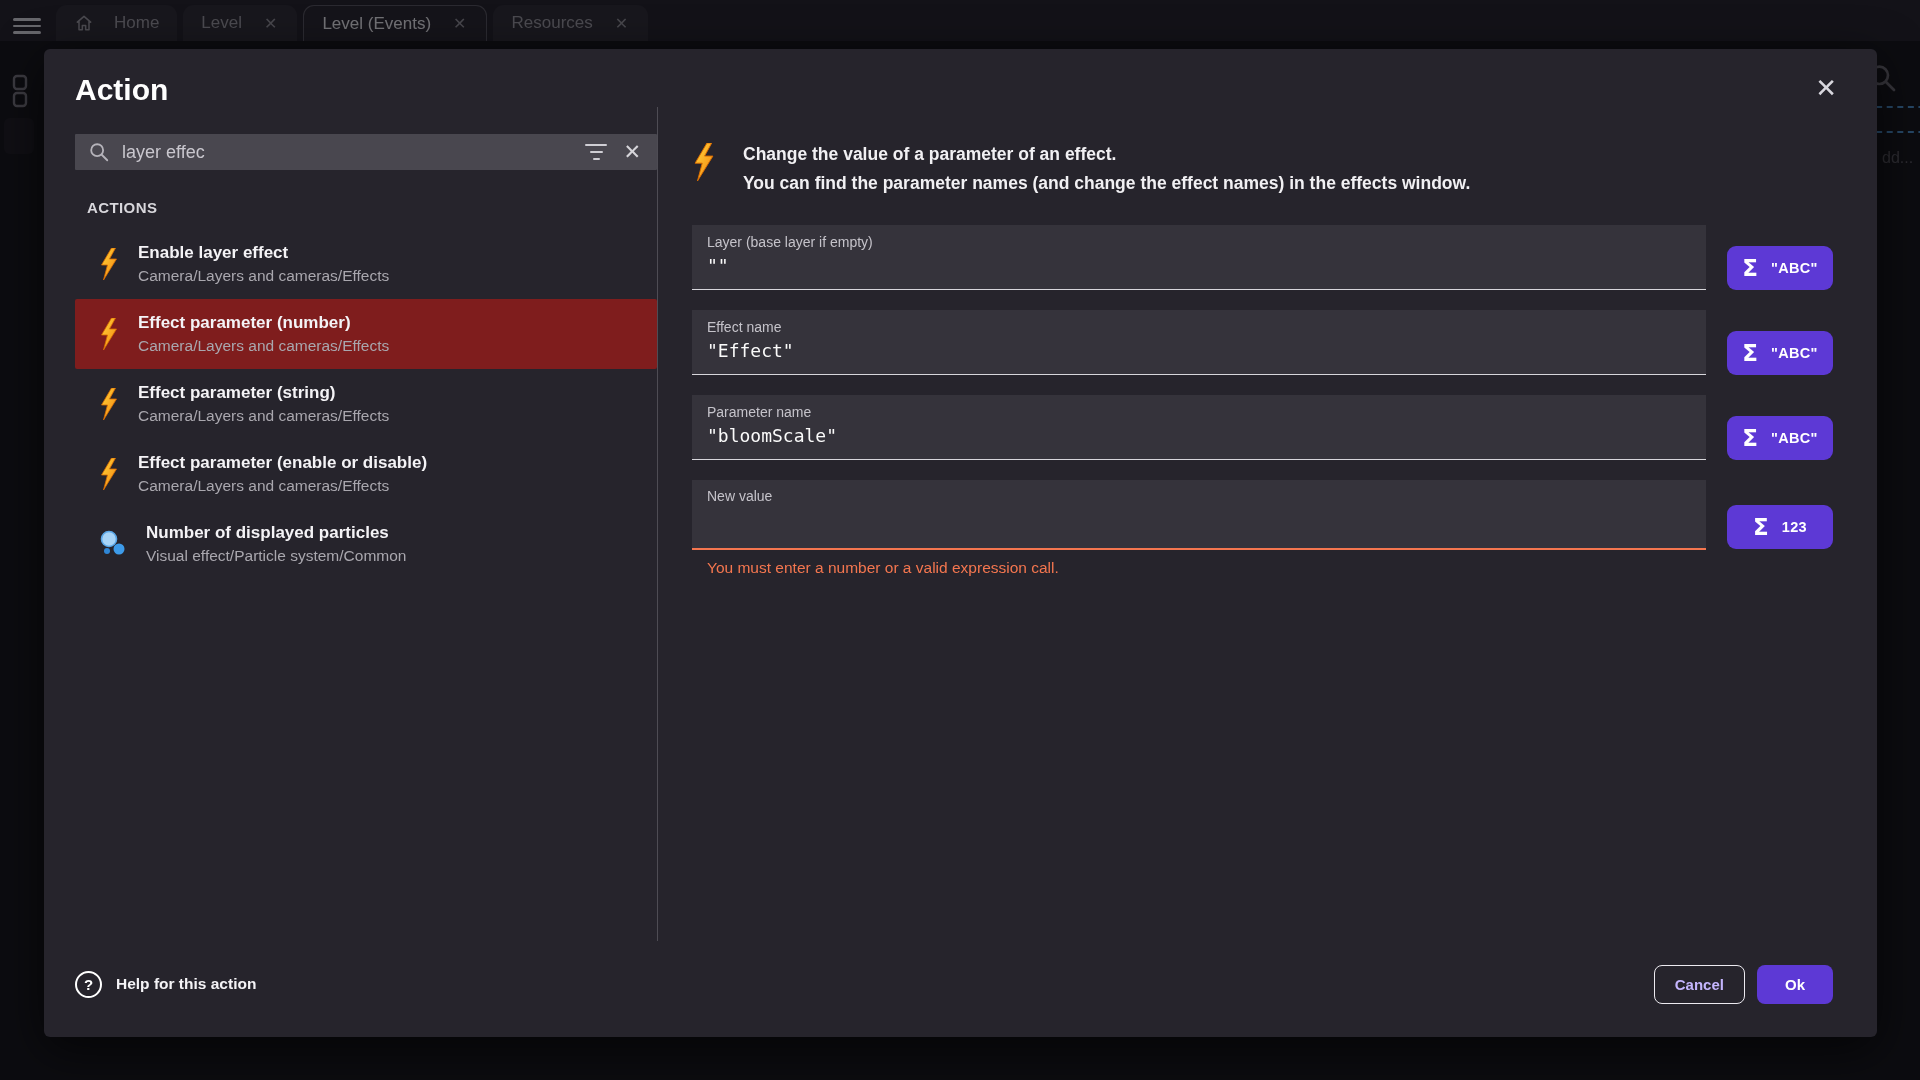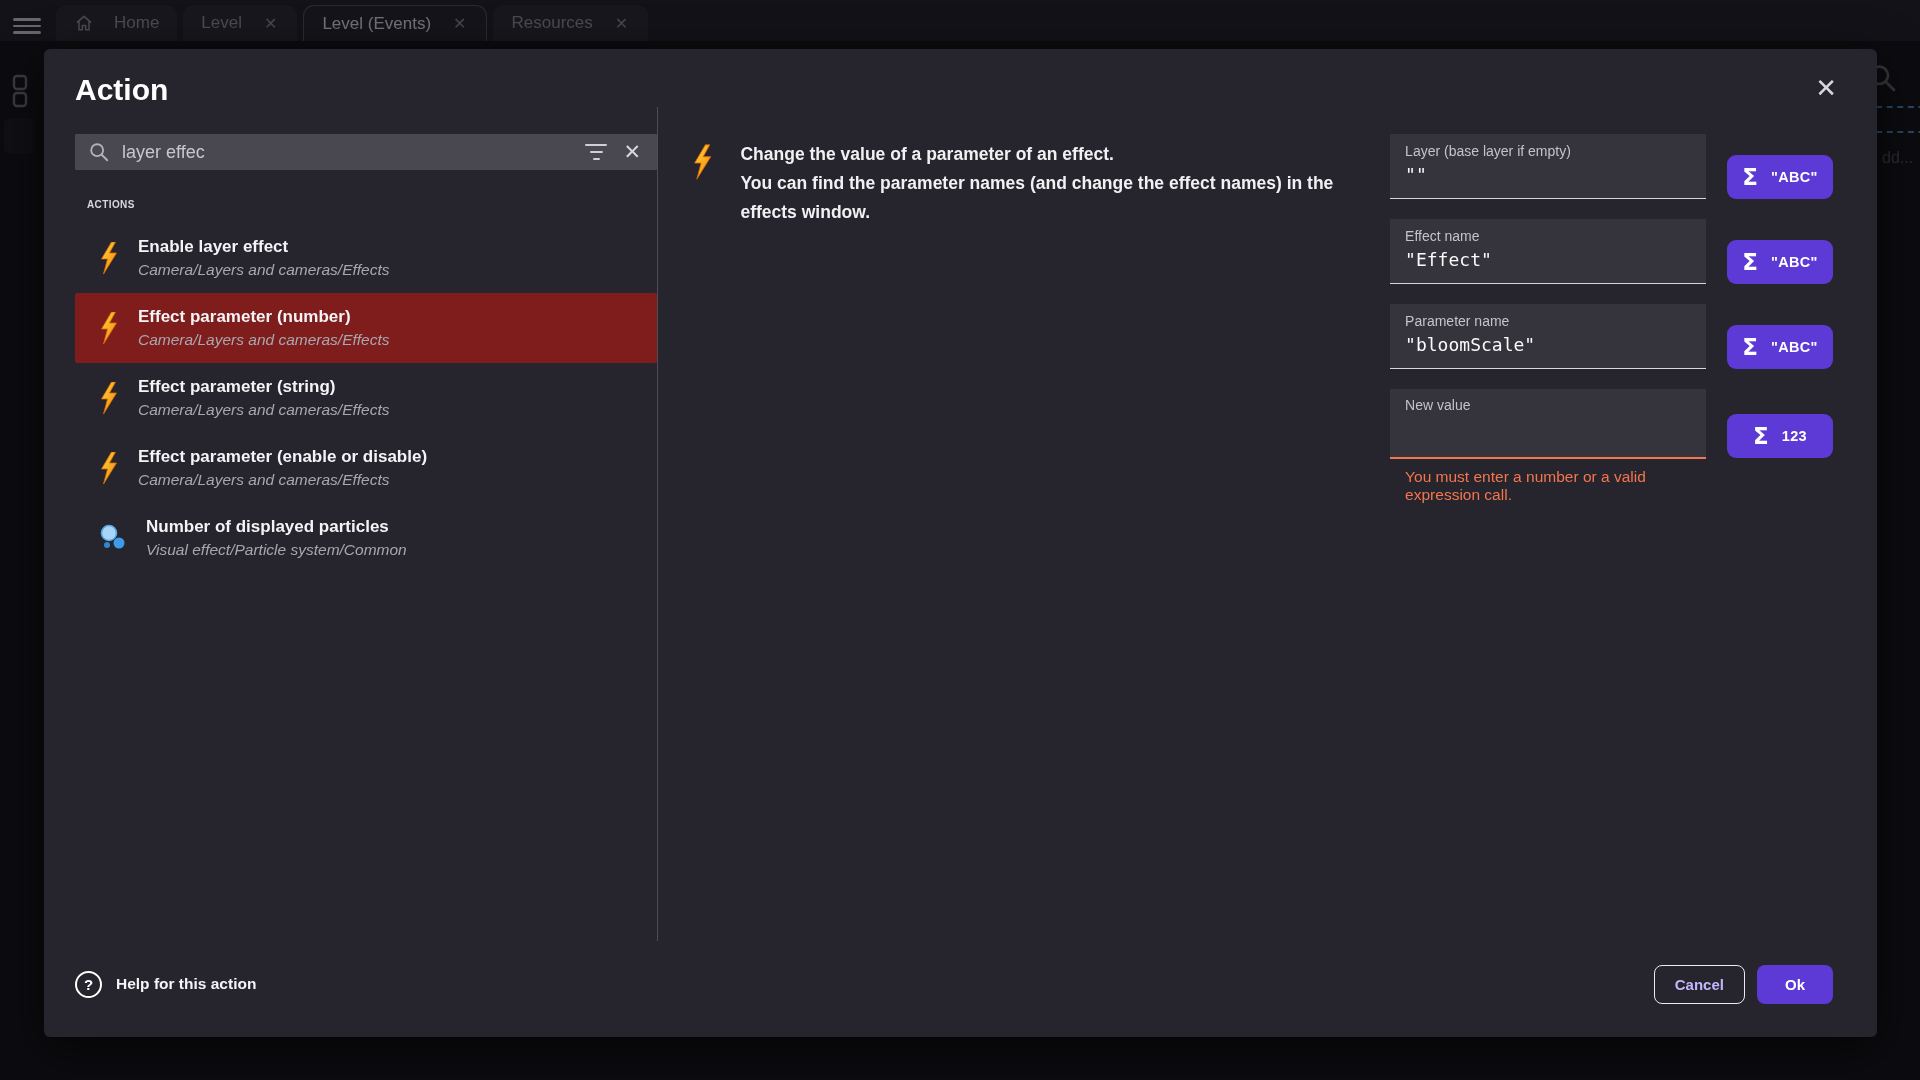--- a/index.html
+++ b/index.html
@@ -43,28 +43,28 @@
 
   .dialog-body { flex:1; display:flex; min-height:0; }
   .left-col { width:614px; padding-left:31px; border-right:1px solid #4e4c54; display:flex; flex-direction:column; }
   .search-bar { margin-top:27px; height:36px; background:#49474f; border-radius:1px; display:flex; align-items:center; padding:0 13px; gap:12px; }
   .search-bar input { flex:1; background:transparent; border:none; outline:none; color:#c9c7ce; font-size:18px; font-family:"Liberation Sans", sans-serif; }
   .filter-ic { width:24px; height:18px; display:flex; flex-direction:column; justify-content:space-between; align-items:center; cursor:pointer; padding:1px 0; }
   .filter-ic span { display:block; height:2.4px; background:#cfced4; border-radius:2px; }
   .filter-ic .f1{width:22px;} .filter-ic .f2{width:13px;} .filter-ic .f3{width:7px;}
   .search-clear { font-size:21px; color:#d6d5da; cursor:pointer; padding:0 3px; }
 
-  .section-label { margin:29px 0 0 12px; font-size:10px; font-weight:bold; letter-spacing:0.4px; color:#d8d7dc; }
+  .section-label { margin:29px 0 0 12px; font-size:15px; font-weight:bold; letter-spacing:0.4px; color:#d8d7dc; }
   .action-list { margin-top:13px; }
   .action-item { height:70px; display:flex; align-items:center; gap:19px; padding-left:24px; cursor:pointer; border-radius:2px; }
   .action-item.selected { background:#7f1d1d; }
   .ai-title { font-size:17px; font-weight:600; color:#f4f3f6; }
-  .ai-path { font-size:15.5px; color:#a9a7ae; margin-top:4px;font-style:italic; }
-
-  .right-col { flex:1; padding:0 44px 0 34px; display:flex; flex-direction:row; }
+  .ai-path { font-size:15.5px; color:#a9a7ae; margin-top:4px; }
+
+  .right-col { flex:1; padding:0 44px 0 34px; display:flex; flex-direction:column; }
   .desc-row { margin-top:33px; display:flex; gap:27px; }
   .desc-text { font-size:17.5px; font-weight:600; color:#f1f0f3; line-height:29px; }
 
   .fields { margin-top:27px; }
   .field-row { display:flex; align-items:flex-end; margin-top:20px; }
   .field-row.first { margin-top:0; }
   .field-row.error-row { align-items:flex-start; }
   .field-col { flex:1; min-width:0; }
   .field { background:#35333b; border-bottom:1px solid #d7d6db; padding:9px 15px 10px; cursor:text; }
   .field-label { font-size:14px; color:#c5c3ca; }

